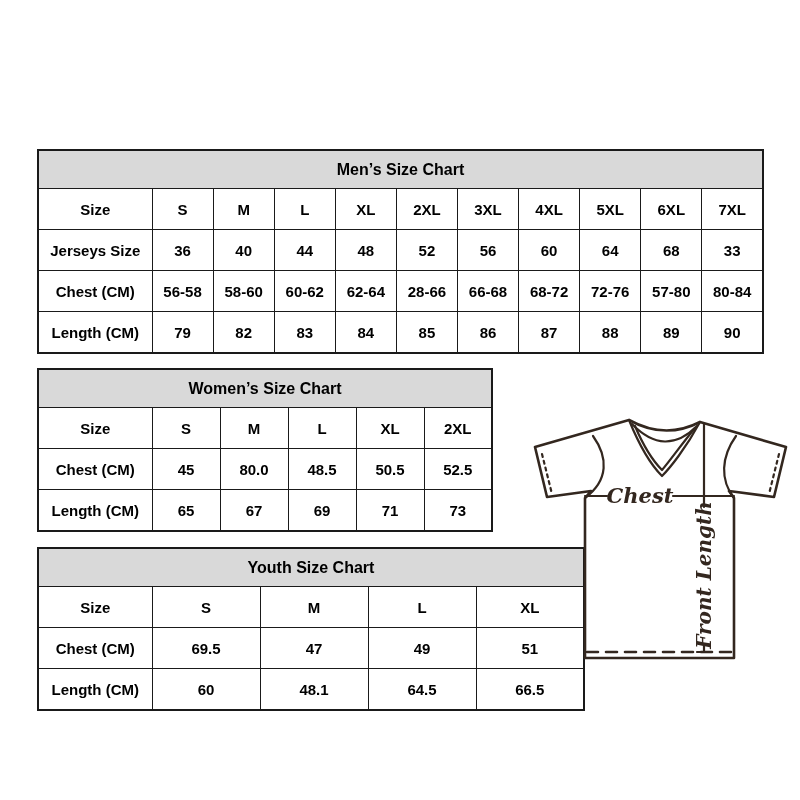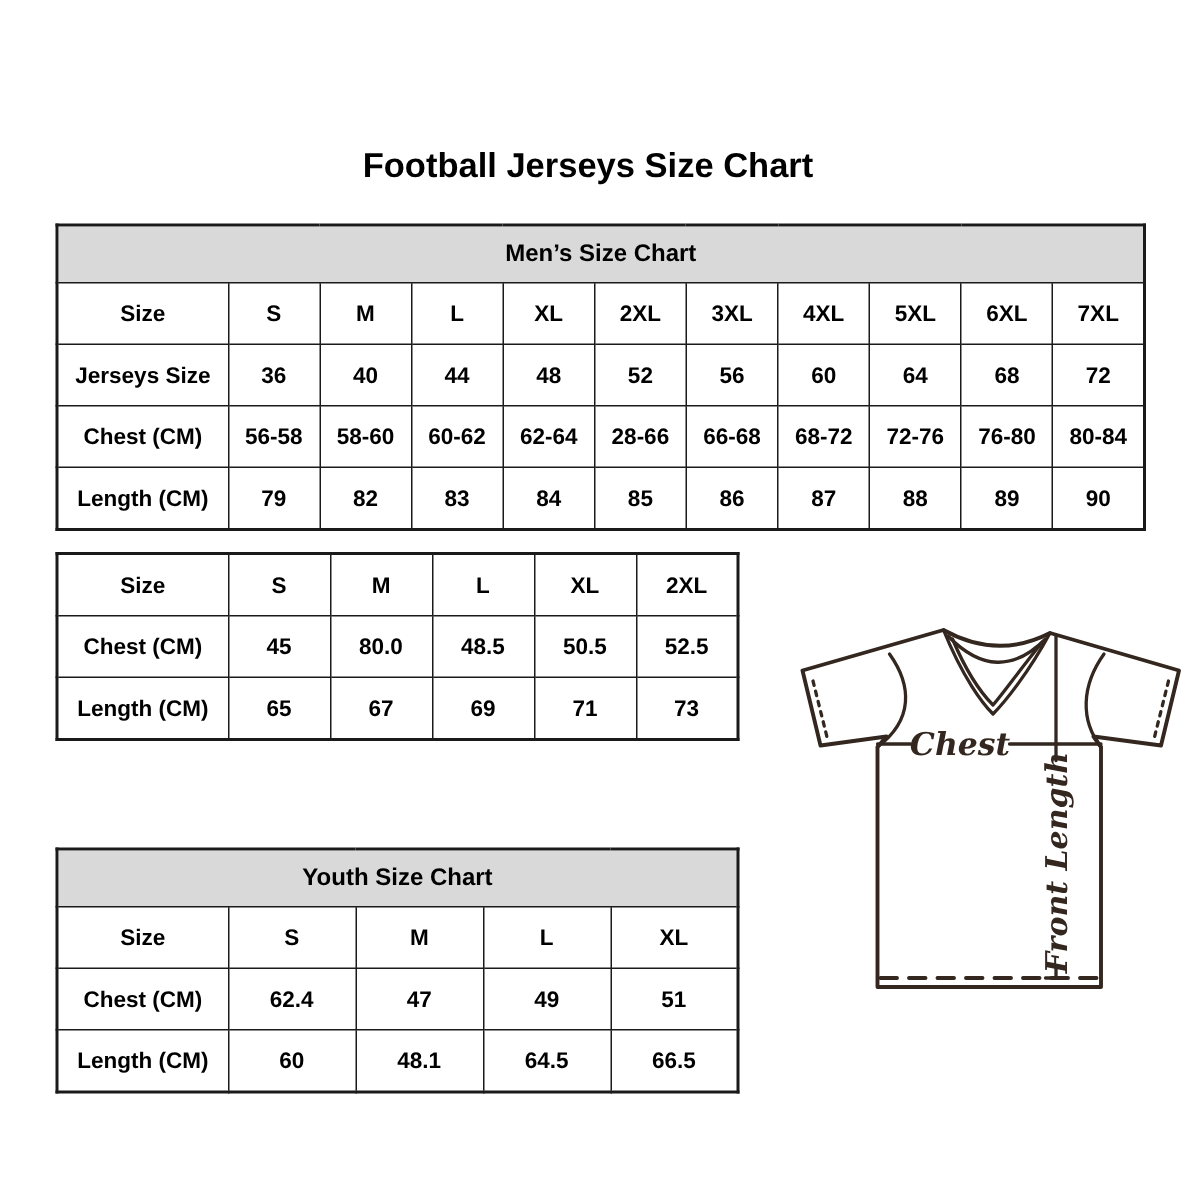--- a/index.html
+++ b/index.html
@@ -28,37 +28,36 @@
     border:1.5px solid var(--border);
     text-align:center;vertical-align:middle;
     font-weight:bold;font-size:15px;color:var(--text);
     height:40px;padding:0 2px;overflow:hidden;white-space:nowrap;
   }
   table.size-table th.tbl-title{
     background:var(--header-bg);font-size:16px;height:37px;
   }
   #table-mens  {left:37px;top:149px;width:727px;}
   #table-womens{left:37px;top:368px;width:456px;}
-  #table-youth {left:37px;top:547px;width:456px;margin-top:18px;}
+  #table-youth {left:37px;top:547px;width:548px;}
   .jersey{position:absolute;left:529px;top:412px;width:272px;height:258px;}
   .jersey svg{display:block;width:272px;height:258px;}
   .jersey .line{stroke:var(--stroke);fill:none;stroke-width:2.6;stroke-linejoin:round;stroke-linecap:round;}
   .jersey .thin{stroke-width:2.2;}
   .jersey .sil{fill:#ffffff;}
   .jersey text{
     font-family:"DejaVu Serif","Liberation Serif",serif;
     font-style:italic;font-weight:bold;fill:var(--stroke);
   }
 </style>
 </head>
 <body>
 
 <div class="page">
 
-  <h1 class="title">Football Jerseys Size Chart</h1>
 
   <table class="size-table" id="table-mens">
       <colgroup>
         <col style="width: 114px;">
         <col>
         <col>
         <col>
         <col>
         <col>
         <col>
@@ -88,33 +87,33 @@
           <th>Jerseys Size</th>
           <td>36</td>
           <td>40</td>
           <td>44</td>
           <td>48</td>
           <td>52</td>
           <td>56</td>
           <td>60</td>
           <td>64</td>
           <td>68</td>
-          <td>72</td>
+          <td>33</td>
         </tr>
         <tr>
           <th>Chest (CM)</th>
           <td>56-58</td>
           <td>58-60</td>
           <td>60-62</td>
           <td>62-64</td>
           <td>28-66</td>
           <td>66-68</td>
           <td>68-72</td>
           <td>72-76</td>
-          <td>76-80</td>
+          <td>57-80</td>
           <td>80-84</td>
         </tr>
         <tr>
           <th>Length (CM)</th>
           <td>79</td>
           <td>82</td>
           <td>83</td>
           <td>84</td>
           <td>85</td>
           <td>86</td>
@@ -130,20 +129,23 @@
       <colgroup>
         <col style="width: 114px;">
         <col>
         <col>
         <col>
         <col>
         <col>
       </colgroup>
       <tbody>
         <tr>
+          <th colspan="6" class="tbl-title">Women’s Size Chart</th>
+        </tr>
+        <tr>
           <th>Size</th>
           <th>S</th>
           <th>M</th>
           <th>L</th>
           <th>XL</th>
           <th>2XL</th>
         </tr>
         <tr>
           <th>Chest (CM)</th>
           <td>45</td>
@@ -177,21 +179,21 @@
         </tr>
         <tr>
           <th>Size</th>
           <th>S</th>
           <th>M</th>
           <th>L</th>
           <th>XL</th>
         </tr>
         <tr>
           <th>Chest (CM)</th>
-          <td>62.4</td>
+          <td>69.5</td>
           <td>47</td>
           <td>49</td>
           <td>51</td>
         </tr>
         <tr>
           <th>Length (CM)</th>
           <td>60</td>
           <td>48.1</td>
           <td>64.5</td>
           <td>66.5</td>

